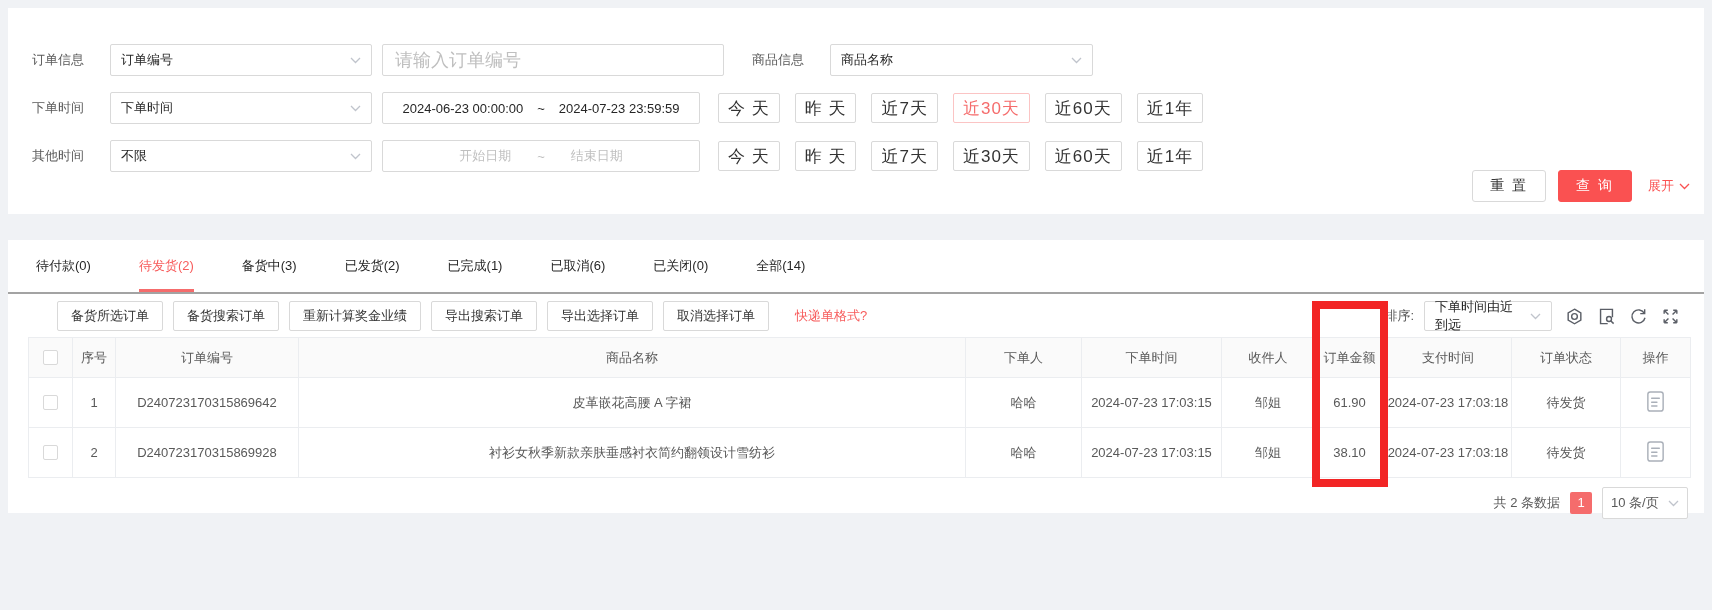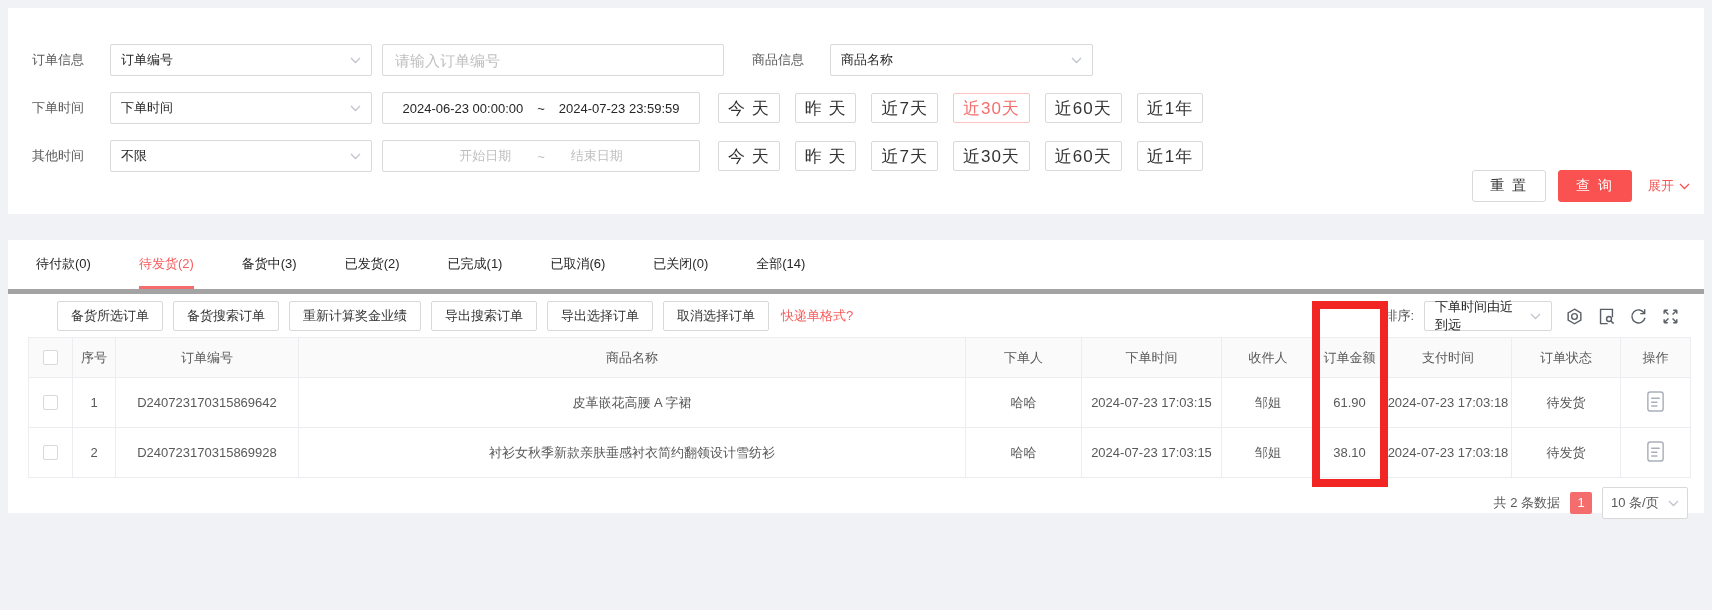--- a/index.html
+++ b/index.html
@@ -29,21 +29,21 @@
   .f-label{width:68px;flex:0 0 68px;color:var(--text);}
   .select{
     height:32px;border:1px solid var(--border);border-radius:2px;background:#fff;
     display:flex;align-items:center;justify-content:space-between;
     padding:0 10px;color:var(--dark);cursor:pointer;
   }
   .w262{width:262px;} .w263{width:263px;} 
   .chev{flex:0 0 auto;margin-left:8px;display:inline-flex;}
   .input{
     height:32px;border:1px solid var(--border);border-radius:2px;background:#fff;
-    padding:0 12px;color:var(--dark);font-size:15px;outline:none;
+    padding:0 12px;color:var(--dark);font-size:18px;outline:none;
     font-family:"Liberation Sans","DejaVu Sans",sans-serif;
   }
   .input::placeholder{color:var(--placeholder);}
   .w342{width:342px;} .w332{width:332px;}
   .ml18{margin-left:18px;}
   .date-range{
     width:318px;height:32px;border:1px solid var(--border);border-radius:2px;
     display:flex;align-items:center;justify-content:center;gap:14px;color:var(--dark);
   }
   .date-range.is-placeholder{color:var(--placeholder);gap:26px;}
@@ -57,33 +57,33 @@
   .f-actions{position:absolute;right:14px;top:162px;display:flex;align-items:center;gap:12px;}
   .btn{
     height:32px;padding:0 17px;border-radius:3px;font-size:14px;cursor:pointer;letter-spacing:2px;
     font-family:"Liberation Sans","DejaVu Sans",sans-serif;
   }
   .btn.reset{background:#fff;border:1px solid var(--border);color:#333;}
   .btn.primary{background:var(--accent);border:1px solid var(--accent);color:#fff;}
   .expand{color:var(--accent);display:inline-flex;align-items:center;gap:5px;cursor:pointer;margin-left:4px;}
 
   
-  .tabs{height:54px;display:flex;align-items:stretch;gap:48px;padding:0 0 0 28px;border-bottom:5px solid #a3a3a3;}
+  .tabs{height:54px;display:flex;align-items:stretch;gap:48px;padding:0 0 0 28px;border-bottom:2px solid #a3a3a3;}
   .tab{display:flex;align-items:center;color:var(--dark);cursor:pointer;border-bottom:3px solid transparent;padding-top:2px;}
   .tab.active{color:var(--tab-active);border-bottom-color:var(--badge);}
 
   
   .toolbar{display:flex;align-items:center;margin:6px 24px 0 28px;height:32px;}
   .tb-left{display:flex;align-items:center;gap:10px;padding-left:21px;}
   .tb-btn{
     height:30px;padding:0 13px;border:1px solid var(--border);border-radius:2px;background:#fff;
     font-size:13px;color:#333;cursor:pointer;
     font-family:"Liberation Sans","DejaVu Sans",sans-serif;
   }
-  .express-link{color:var(--tab-active);margin-left:12px;cursor:pointer;}
+  .express-link{color:var(--tab-active);margin-left:26px;cursor:pointer;}
   .tb-right{margin-left:auto;display:flex;align-items:center;gap:13px;}
   .sort-label{color:var(--text);}
   .sort-select{width:128px;height:30px;margin-left:-3px;}
   .icon-btn{display:inline-flex;width:19px;height:19px;cursor:pointer;align-items:center;justify-content:center;}
 
   
   table.orders{margin:5px 14px 0 20px;width:1662px;table-layout:fixed;border-collapse:collapse;}
   table.orders th{
     height:40px;background:#fafafa;font-weight:normal;color:var(--text);
     border:1px solid var(--tborder);text-align:center;

